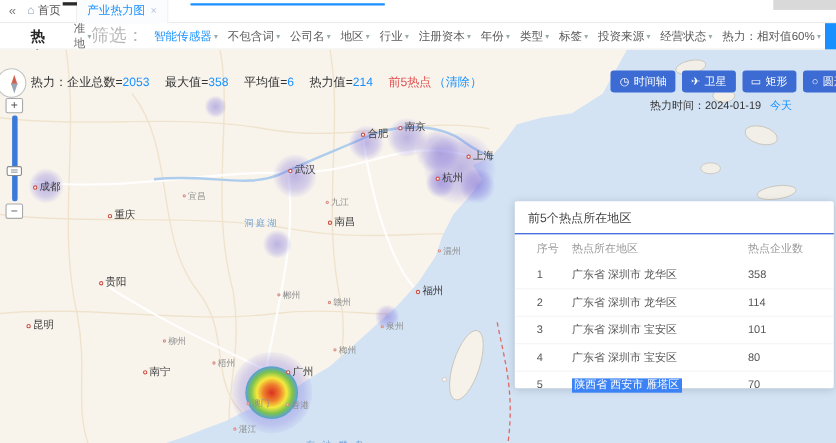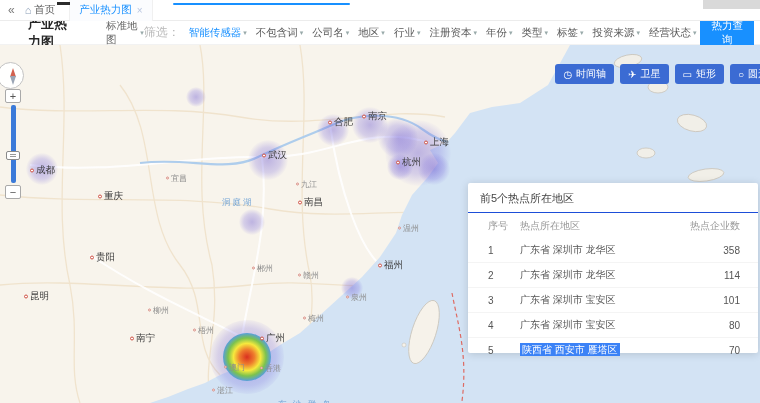--- a/index.html
+++ b/index.html
@@ -20,21 +20,21 @@
   .win-dash{ position:absolute; left:57px; top:2px; width:13px; height:3px; background:#2b2b2b; }
   .titlebar-fragment{ position:absolute; right:0; top:0; width:57px; height:9px; background:#d9d9d9; }
 
   
   .toolbar{ height:24px; background:#fff; display:flex; align-items:center;
     padding:0 6px 0 28px; border-bottom:1px solid #f2f2f2; box-shadow:0 1px 3px rgba(0,0,0,.04);}
   .page-title{ font-size:13px; font-weight:bold; color:#262626; }
   .map-style{ margin-left:26px; font-size:10.5px; color:#666; display:flex; align-items:center; gap:2px; cursor:pointer;}
   .caret{ font-size:7px; color:#9aa; }
   .filters{ margin-left:auto; display:flex; align-items:center; gap:9px; white-space:nowrap;}
-  .filter-prefix{ font-size:12px; color:#b8b8b8; }
+  .filter-prefix{ font-size:16px; color:#b8b8b8; }
   .filter{ font-size:10.5px; color:#595959; display:flex; align-items:center; gap:2px; cursor:pointer;}
   .filter.active{ color:#1890ff; }
   .query-btn{ background:#1890ff; color:#fff; font-size:10.5px; border:none; border-radius:3px;
     padding:4px 10px; margin-left:4px; cursor:pointer; font-family:inherit;}
 
   
   .map{ position:relative; width:760px; height:358px; background:#f8f4ec; overflow:hidden; }
   .map svg.base{ position:absolute; left:0; top:0; }
 
   .heat-blob{ position:absolute; border-radius:50%; pointer-events:none;
@@ -82,21 +82,21 @@
   .heat-time .today{ color:#1890ff; margin-left:8px; cursor:pointer;}
 
   
   .panel{ position:absolute; left:468px; top:138px; width:290px; height:170px; background:#fff;
     border-radius:2px; box-shadow:0 1px 8px rgba(0,0,0,.15); }
   .panel-title{ font-size:11px; color:#444; padding:8px 12px 6px; border-bottom:1px solid #1d4ed8;}
   .panel table{ width:100%; border-collapse:collapse; font-size:10px; }
   .panel th{ color:#999; font-weight:normal; text-align:left; padding:6px 0 5px; }
   .panel td{ color:#555; padding:5px 0; border-top:1px solid #f4f4f4; }
   .panel th:first-child, .panel td:first-child{ width:52px; padding-left:20px; }
-  .panel th:last-child, .panel td:last-child{ width:78px; text-align:right; padding-right:18px;}
+  .panel th:last-child, .panel td:last-child{ width:78px; text-align:left; padding-right:18px;}
   .panel tr:first-child td{ border-top:none; }
   .panel thead tr th{ border-top:none; }
   .region-sel{ background:#3b82f6; color:#fff; padding:1px 2px; }
 </style>
 </head>
 <body>
 
 <div class="tabbar">
   <span class="collapse">«</span>
   <span class="home">
@@ -155,20 +155,24 @@
       <span class="filter">
         <span>标签</span>
         <span class="caret">▾</span>
       </span>
       <span class="filter">
         <span>投资来源</span>
         <span class="caret">▾</span>
       </span>
       <span class="filter">
         <span>经营状态</span>
+        <span class="caret">▾</span>
+      </span>
+      <span class="filter">
+        <span>热力：相对值60%</span>
         <span class="caret">▾</span>
       </span>
     </span>
   <button class="query-btn">热力查询</button>
 </div>
 
 <div class="map">
   <svg class="base" width="760" height="358" viewBox="0 0 760 358">
 
     <rect x="0" y="0" width="760" height="358" fill="#f8f4ec"></rect>
@@ -327,20 +331,23 @@
         <span>梧州</span>
       </div>
       <div class="city water" style="left: 222px; top: 158px;">
         <span>洞庭湖</span>
       </div>
       <div class="city water" style="left: 278px; top: 344px; margin-top: 16px;">
         <span>东 沙 群 岛</span>
       </div>
     </div>
 
+  <div class="stats">
+    <span>热力：</span><span id="stats-metrics"><span class="metric">企业总数=<span class="v">2053</span></span><span class="metric">最大值=<span class="v">358</span></span><span class="metric">平均值=<span class="v">6</span></span><span class="metric">热力值=<span class="v">214</span></span></span><span class="hot-link">前5热点</span><span class="clear-link">（清除）</span>
+  </div>
 
   <div class="compass">
     <span class="needle"></span>
     <span class="needle2"></span>
   </div>
 
   <div class="zoomctrl">
     <div class="zbtn">+</div>
     <div class="ztrack">
       <div class="zhandle"></div>
@@ -360,20 +367,23 @@
       <button class="map-btn">
         <span class="micon">▭</span>
         <span>矩形</span>
       </button>
       <button class="map-btn">
         <span class="micon">○</span>
         <span>圆形</span>
       </button>
     </div>
 
+  <div class="heat-time">
+    <span>热力时间：</span><span>2024-01-19</span><span class="today">今天</span>
+  </div>
 
   <div class="panel">
     <div class="panel-title">前5个热点所在地区</div>
     <table>
       <thead>
         <tr>
           <th>序号</th>
           <th>热点所在地区</th>
           <th>热点企业数</th>
         </tr>

